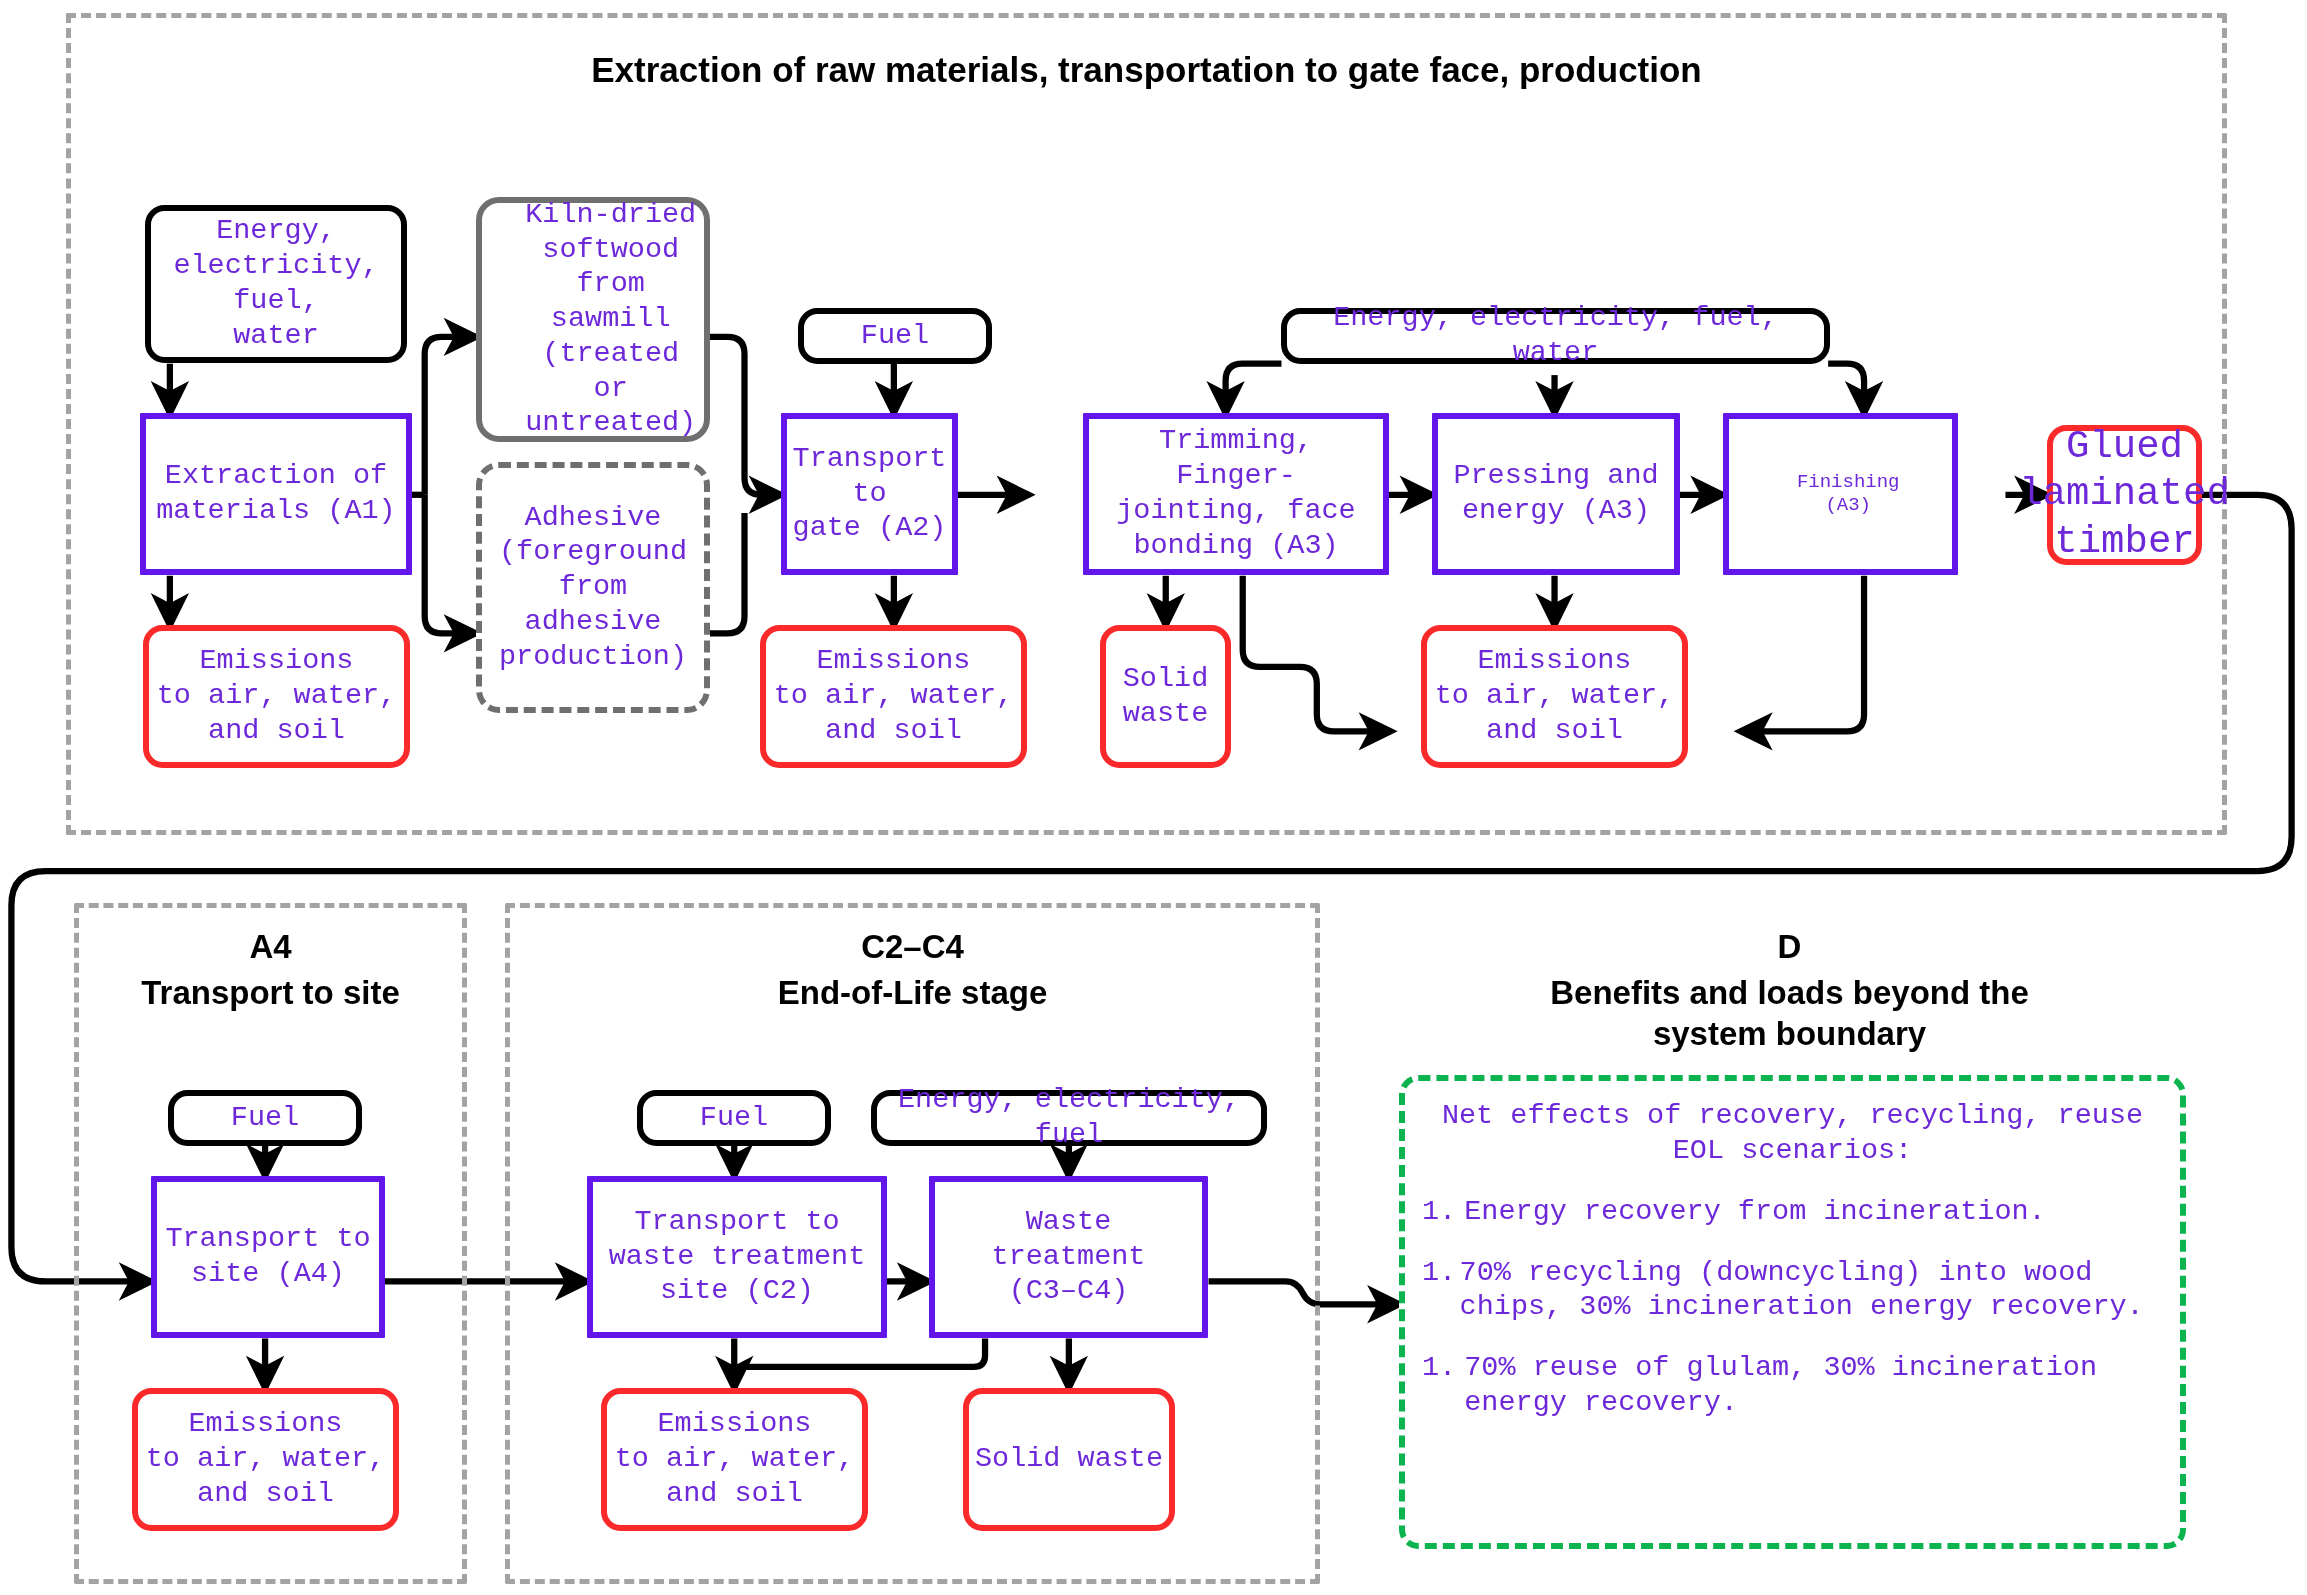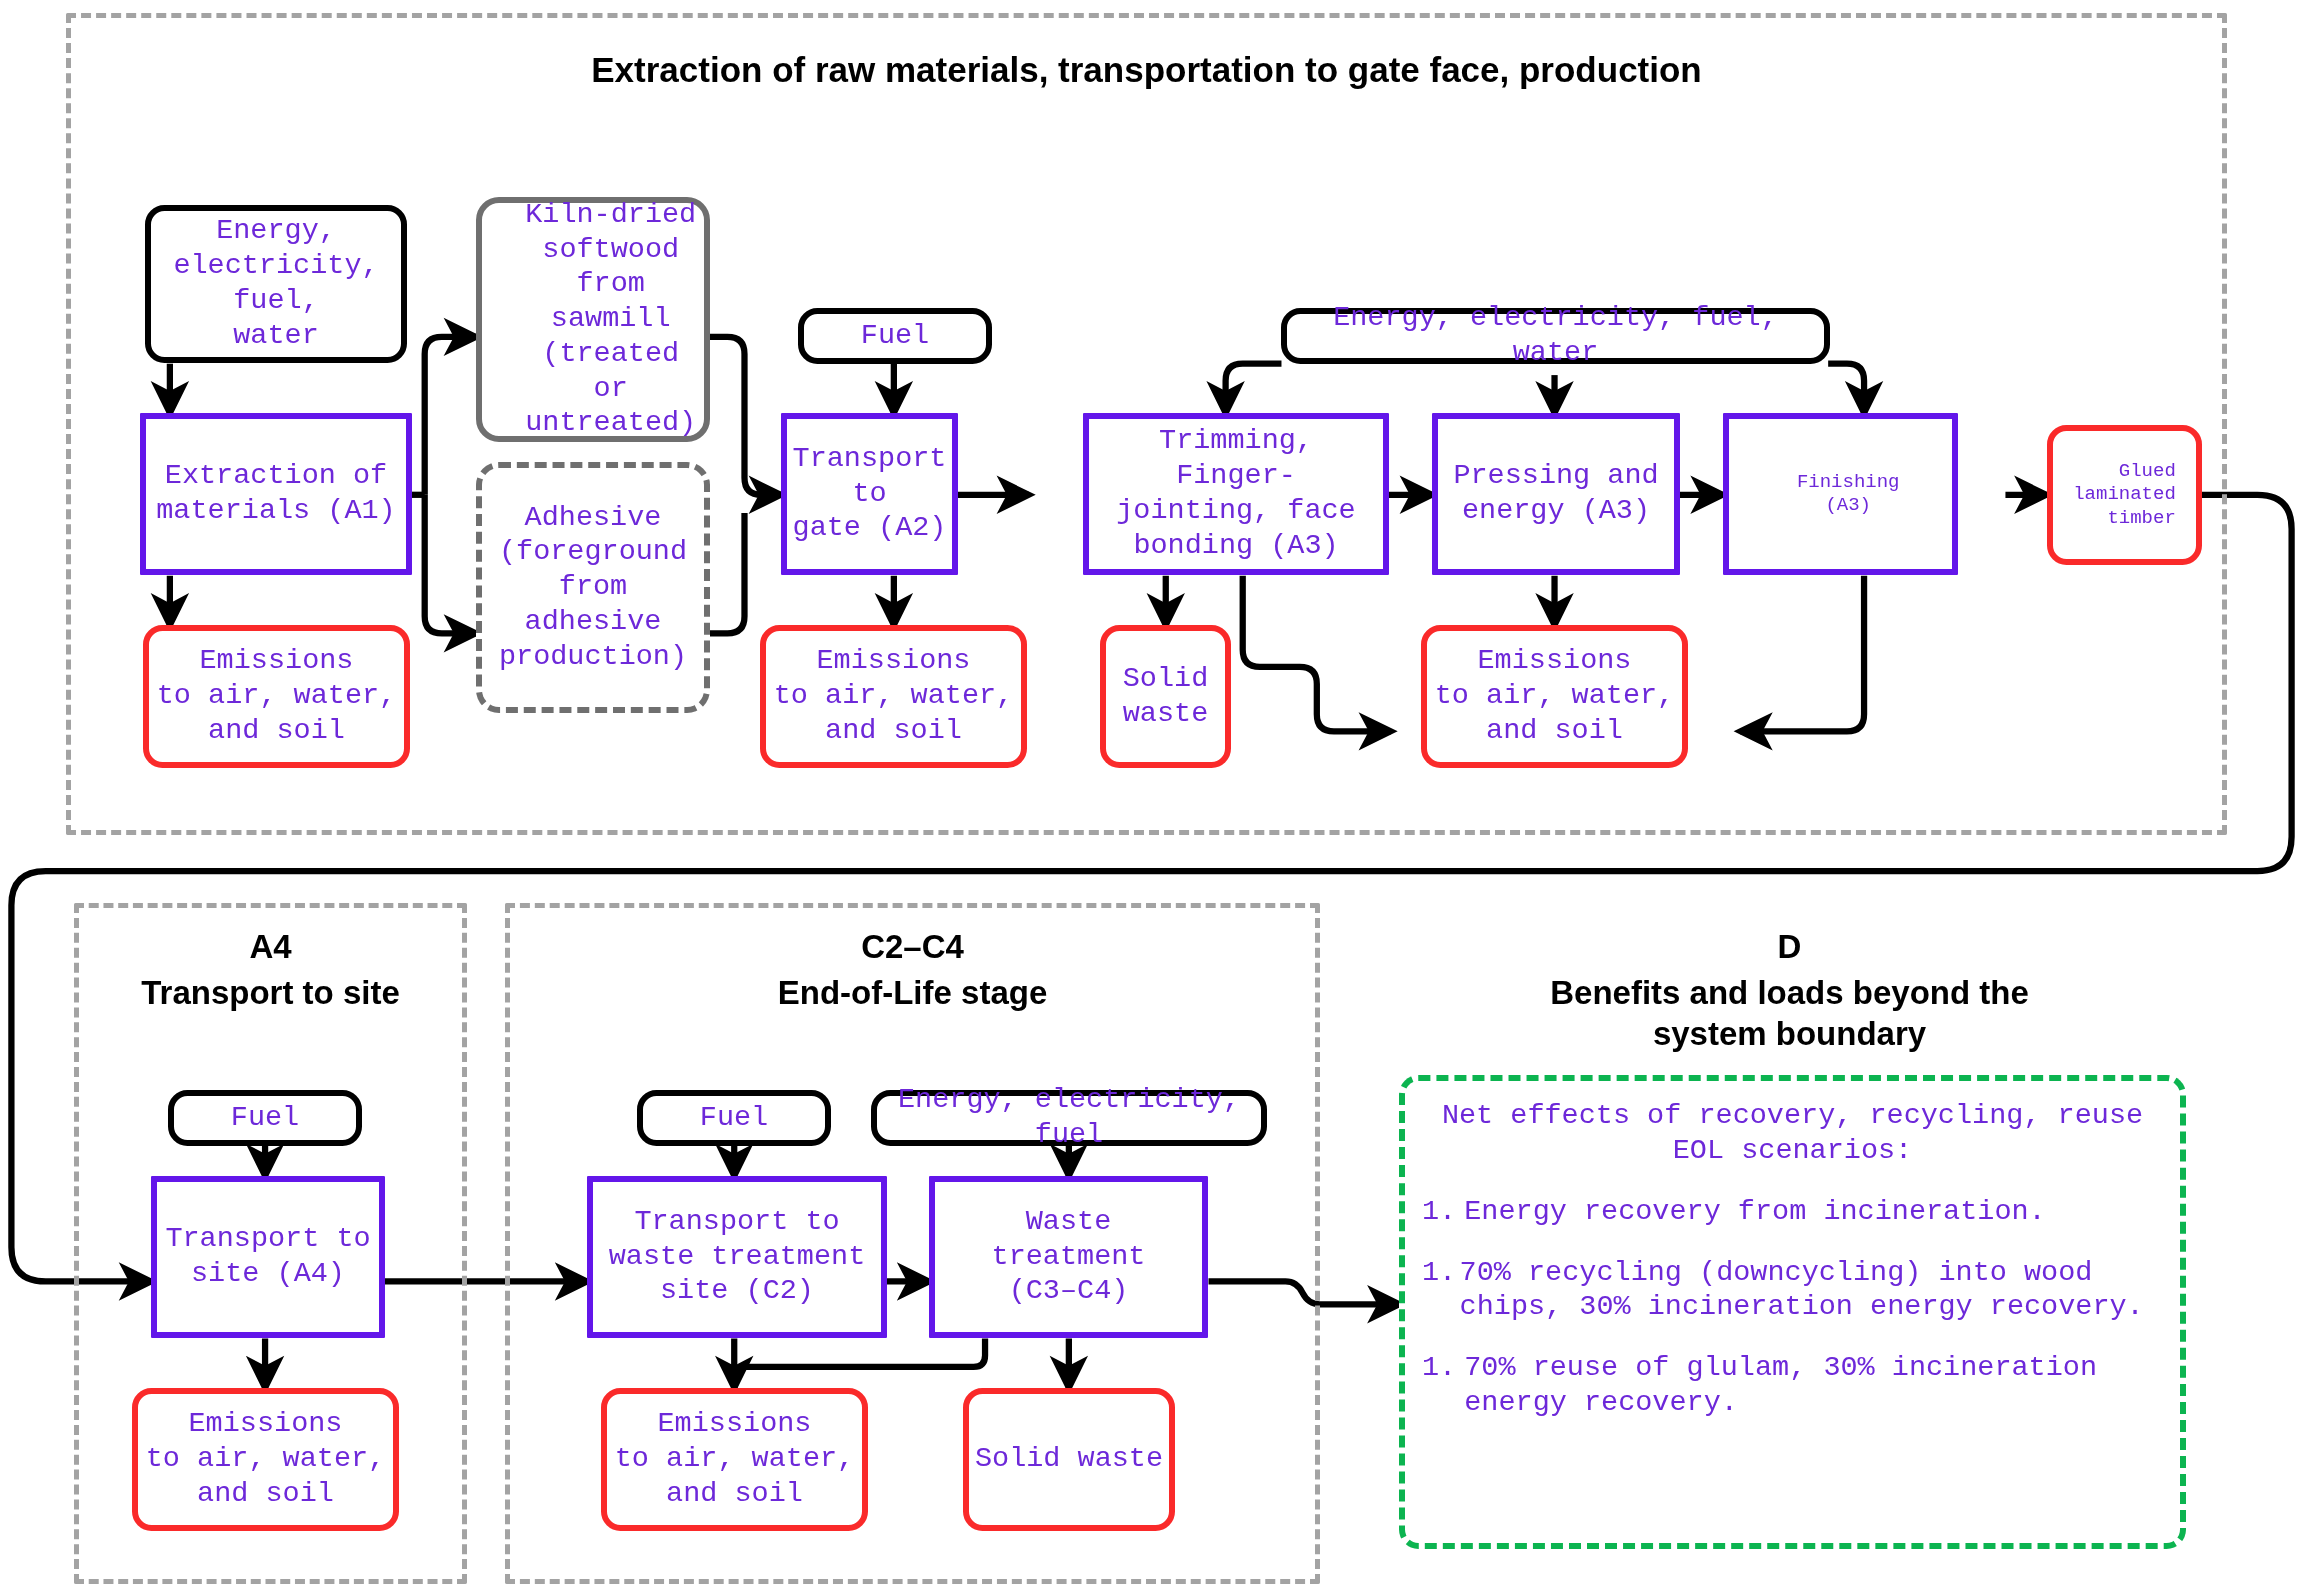--- a/index.html
+++ b/index.html
@@ -174,21 +174,21 @@
   <div class="node n-process" style="left:1432px;top:413px;width:248px;height:162px;font-size:28.5px;white-space:pre-line;">Pressing and
 energy (A3)</div>
 
   <div class="node n-emission" style="left:1421px;top:625px;width:267px;height:143px;font-size:28.5px;white-space:pre-line;">Emissions
 to air, water,
 and soil</div>
 
   <div class="node n-process" style="left:1723px;top:413px;width:235px;height:162px;font-size:19px;white-space:pre-line;padding-left:20px;">Finishing
 (A3)</div>
 
-  <div class="node n-product" style="left:2047px;top:425px;width:155px;height:140px;font-size:19px;white-space:pre-line;text-align:right;">Glued
+  <div class="node n-product" style="left:2047px;top:425px;width:155px;height:140px;font-size:39px;white-space:pre-line;">Glued
 laminated
 timber</div>
 
   <div class="node n-input" style="left:168px;top:1090px;width:194px;height:56px;font-size:28.5px;white-space:pre-line;">Fuel</div>
 
   <div class="node n-process" style="left:151px;top:1176px;width:234px;height:162px;font-size:28.5px;white-space:pre-line;">Transport to
 site (A4)</div>
 
   <div class="node n-emission" style="left:132px;top:1388px;width:267px;height:143px;font-size:28.5px;white-space:pre-line;">Emissions
 to air, water,

